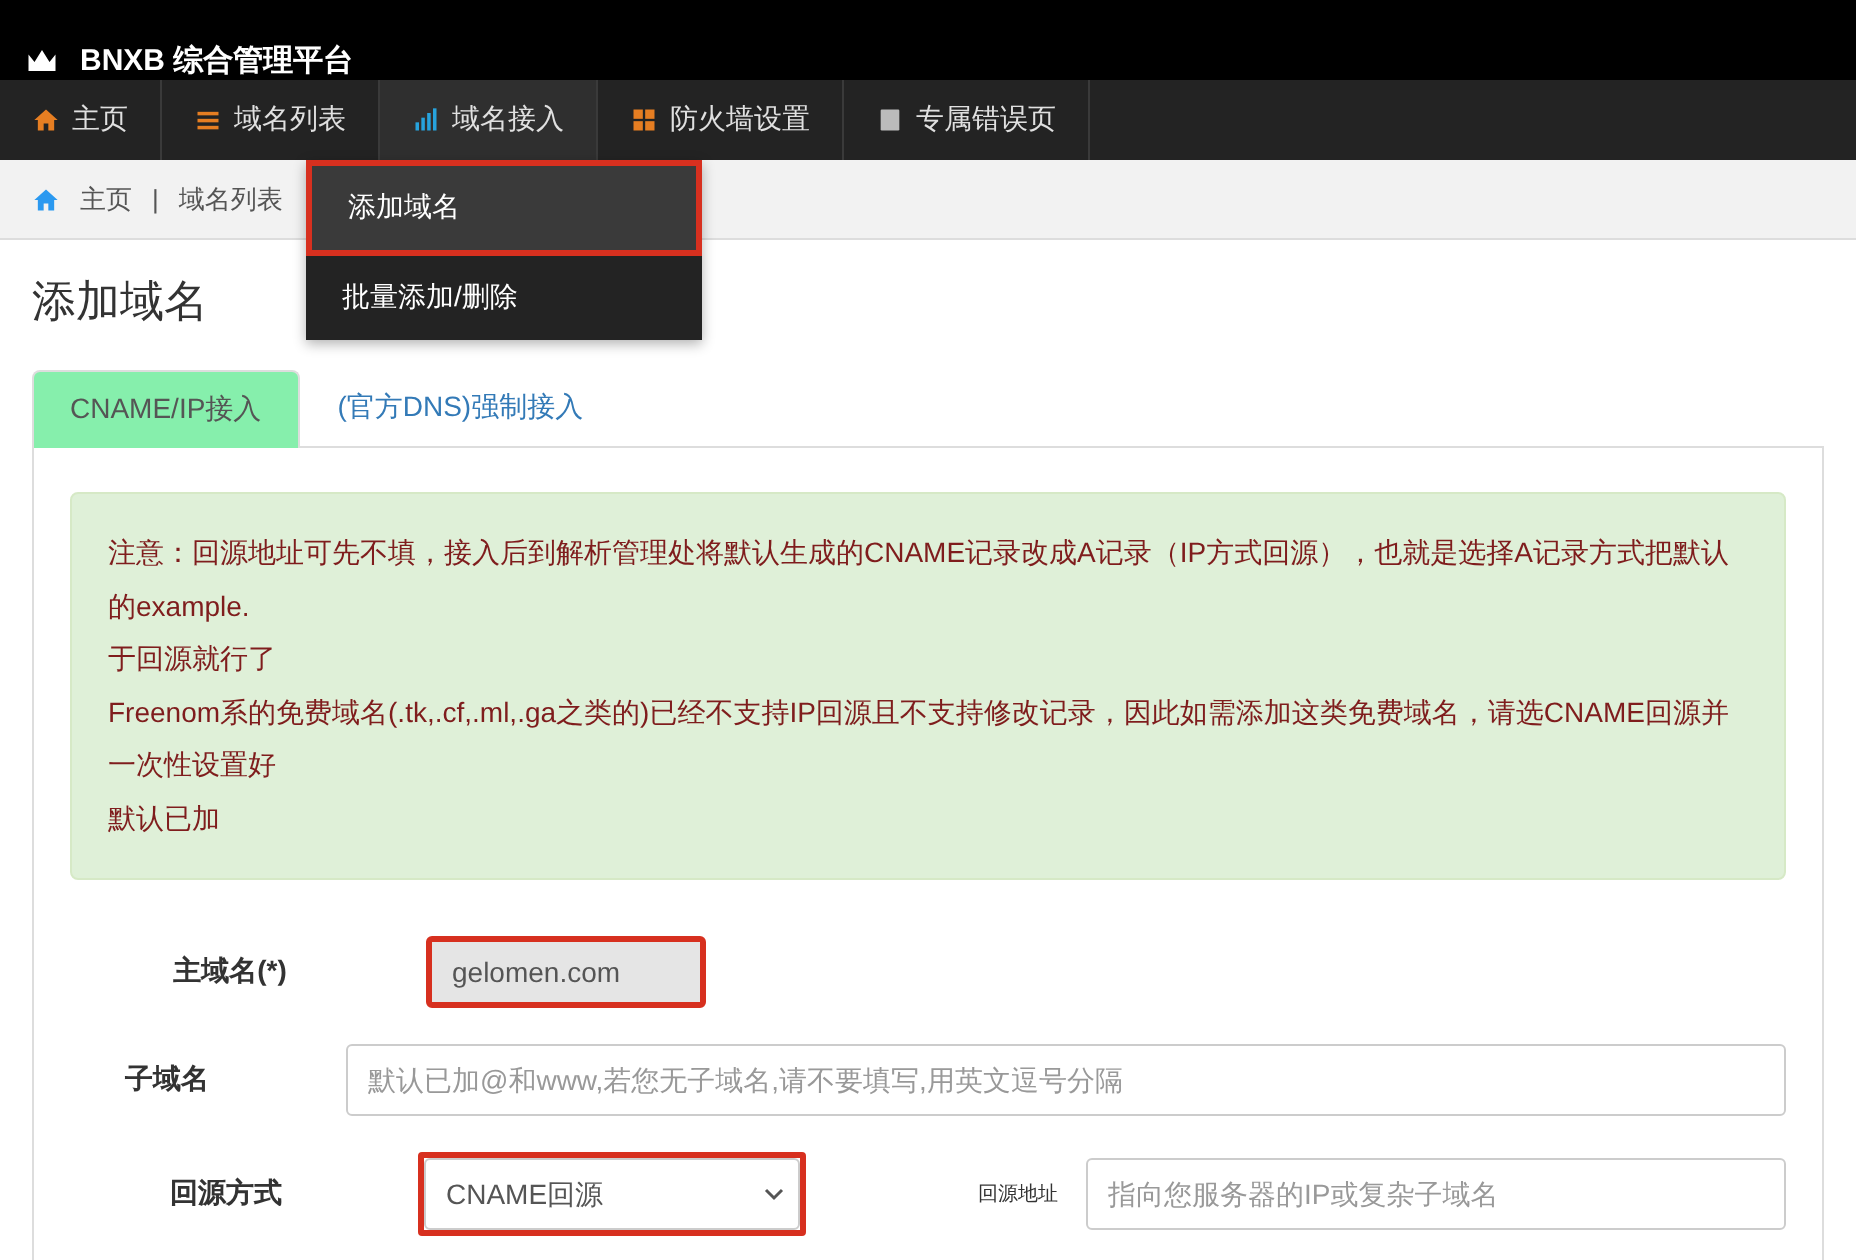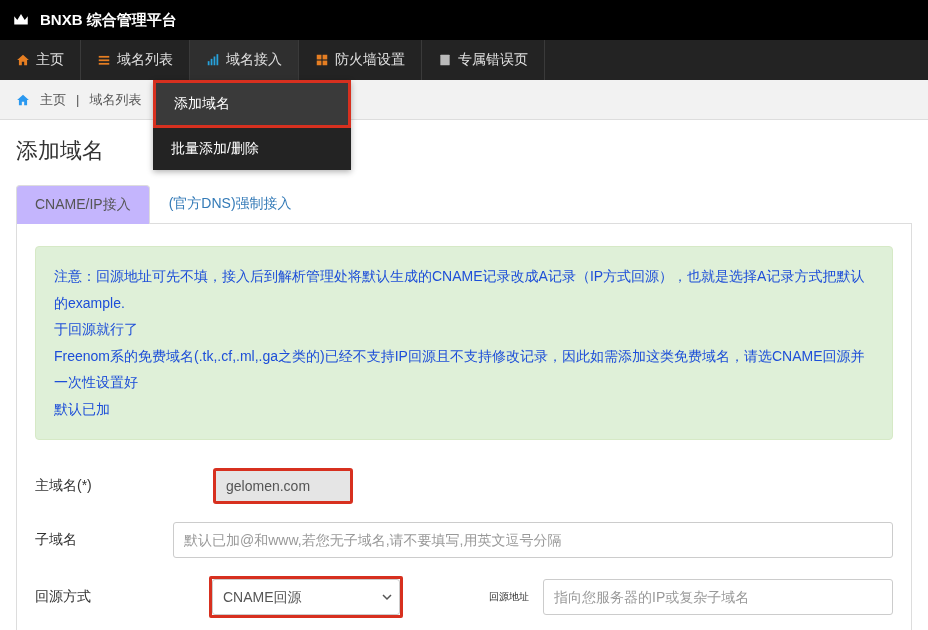--- a/index.html
+++ b/index.html
@@ -1,19 +1,19 @@
 <!DOCTYPE html>
 <html><head>
 <meta charset="utf-8">
 <style>
   * { box-sizing: border-box; margin: 0; padding: 0; }
   body { font-family: "Microsoft YaHei", Arial, sans-serif; font-size: 14px; color: #333; background: #fff; width: 928px; }
 
   
-  .topbar { background: #000; color: #fff; height: 40px; display: flex; align-items: center; padding: 0 12px; }
+  .topbar { background: #000; color: #fff; height: 40px; display: flex; align-items: flex-end; padding: 0 12px; }
   .topbar .crown { width: 18px; height: 18px; margin-right: 10px; fill: #fff; }
   .topbar .title { font-size: 15px; font-weight: bold; }
 
   
   .nav { background: #232323; height: 40px; display: flex; position: relative; z-index: 10; }
   .nav-item { display: flex; align-items: center; padding: 0 16px; color: #e0e0e0; font-size: 14px; border-right: 1px solid #3a3a3a; cursor: pointer; gap: 6px; }
   .nav-item.active { background: #2f2f2f; }
   .nav-icon { width: 14px; height: 14px; }
 
   
@@ -25,32 +25,32 @@
   .breadcrumb { background: #f2f2f2; border-bottom: 1px solid #ddd; height: 40px; display: flex; align-items: center; padding: 0 16px; color: #555; font-size: 13px; gap: 10px; }
   .breadcrumb .home-ic { width: 14px; height: 14px; fill: #2b99f0; }
 
   
   .page { padding: 16px 16px 30px 16px; position: relative; }
   .page-heading { font-size: 22px; font-weight: 400; color: #333; margin-bottom: 18px; }
 
   
   .tabbar { border-bottom: 1px solid #ddd; display: flex; }
   .tab { padding: 10px 18px; font-size: 14px; border: 1px solid transparent; border-bottom: none; cursor: pointer; }
-  .tab.active { background: #c4b5fd; border-color: #ddd; border-radius: 4px 4px 0 0; color: #555; position: relative; top: 1px; }
+  .tab.active { background: #86efac; border-color: #ddd; border-radius: 4px 4px 0 0; color: #555; position: relative; top: 1px; }
   .tab.link { color: #337ab7; }
 
   
   .tab-content { border: 1px solid #ddd; border-top: none; padding: 22px 18px 30px 18px; }
 
   
-  .alert { background: #dff0d8; border: 1px solid #d6e9c6; color: #1d4ed8; border-radius: 4px; padding: 16px 18px; font-size: 14px; line-height: 1.9; margin-bottom: 28px; }
+  .alert { background: #dff0d8; border: 1px solid #d6e9c6; color: #7f1d1d; border-radius: 4px; padding: 16px 18px; font-size: 14px; line-height: 1.9; margin-bottom: 28px; }
 
   
   .form-row { display: flex; align-items: center; margin-bottom: 18px; }
-  .form-label { width: 178px; text-align: left; padding-right: 18px; font-size: 14px; color: #333; }
+  .form-label { width: 178px; text-align: center; padding-right: 18px; font-size: 14px; color: #333; font-weight: bold; }
   .form-label .req { color: #333; }
   .form-ctrl { flex: 1; display: flex; gap: 30px; align-items: center; }
   .sub-label { width: 110px; text-align: right; padding-right: 14px; font-size: 10px; }
   .input, .select { height: 36px; border: 1px solid #ccc; border-radius: 3px; padding: 0 10px; font-size: 14px; color: #555; background: #fff; }
   .input::placeholder { color: #999; }
   .input-main { width: 720px; background: #e5e5e5; }
   .input-sub  { width: 720px; margin-left: 23px; }
   .select-wrap { position: relative; }
   .select { width: 188px; appearance: none; padding-right: 26px; }
   .select-caret { position: absolute; right: 8px; top: 50%; transform: translateY(-50%); pointer-events: none; }

